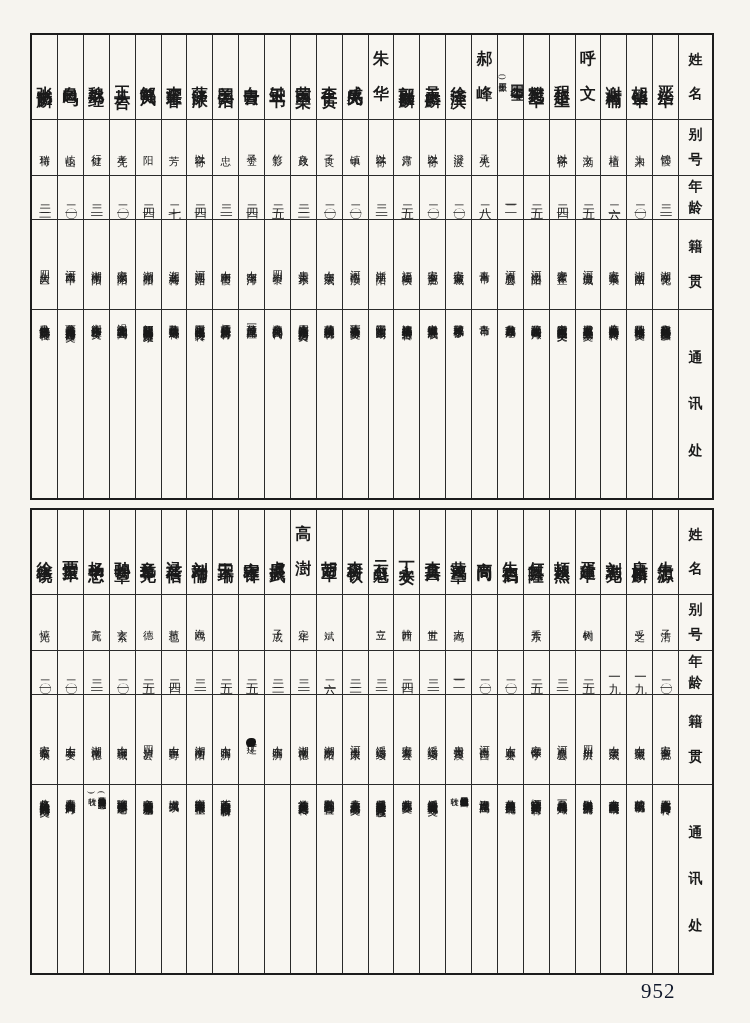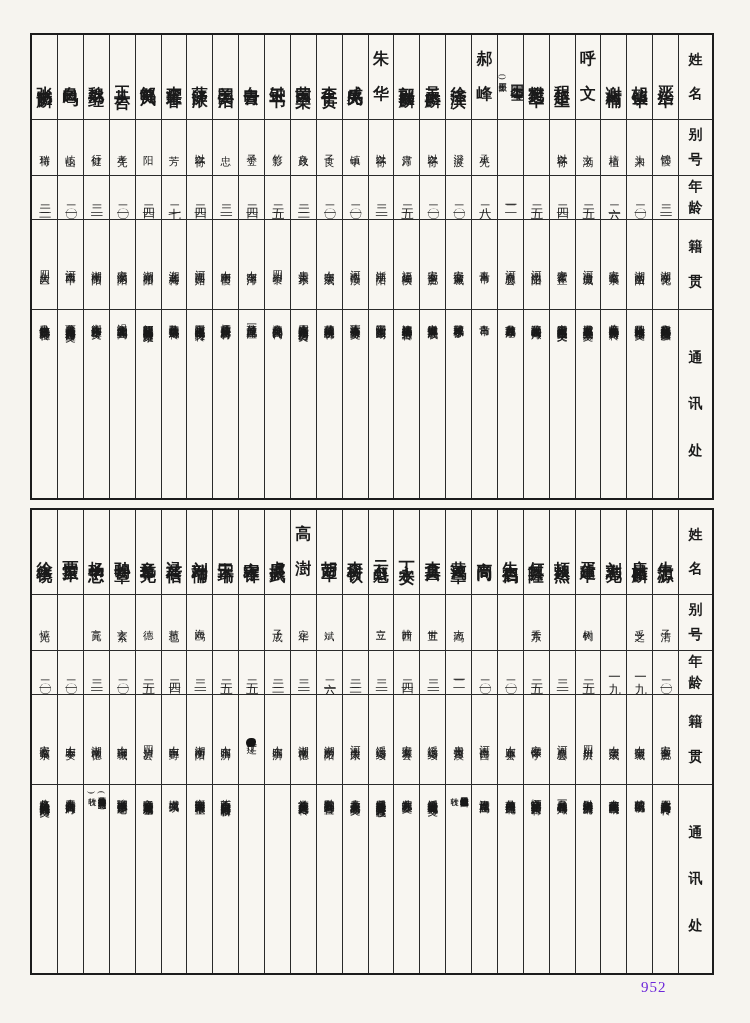--- a/index.html
+++ b/index.html
@@ -38,21 +38,21 @@
   .note-text{font-size:8.5px;font-weight:400;letter-spacing:0;}
   .name-2{display:flex;flex-direction:column;justify-content:space-evenly;align-items:center;height:100%;font-size:16px;font-weight:700;}
   .hao-text{font-size:10.5px;letter-spacing:2px;}
   .age-text{font-size:12.5px;letter-spacing:3px;}
   .native-text{font-size:10.5px;letter-spacing:1.5px;}
   .addr-text{font-size:10.5px;letter-spacing:0.5px;}
   .addr-text.small{font-size:8.3px;letter-spacing:0;line-height:1.2;}
   .hdr-label{display:flex;flex-direction:column;justify-content:space-evenly;align-items:center;height:100%;width:100%;font-weight:700;font-size:14px;}
   .hdr.c-addr{padding:10px 0;align-items:center;}
   .blot{display:inline-block;width:10px;height:9px;background:#141414;border-radius:50% 40% 55% 45%;margin-top:1px;}
-  .page-num{position:absolute;left:641px;top:979px;font-size:15px;letter-spacing:1px;color:#6d28d9;}
+  .page-num{position:absolute;left:641px;top:979px;font-size:21px;letter-spacing:1px;color:#0f172a;}
 </style>
 </head>
 <body>
 
 <div class="sheet">
   <div class="dir-table" id="table-top">
       <div class="col col-header">
         <div class="cell c-name hdr">
           <div class="hdr-label">
             <span class="hdr-ch">姓</span>

